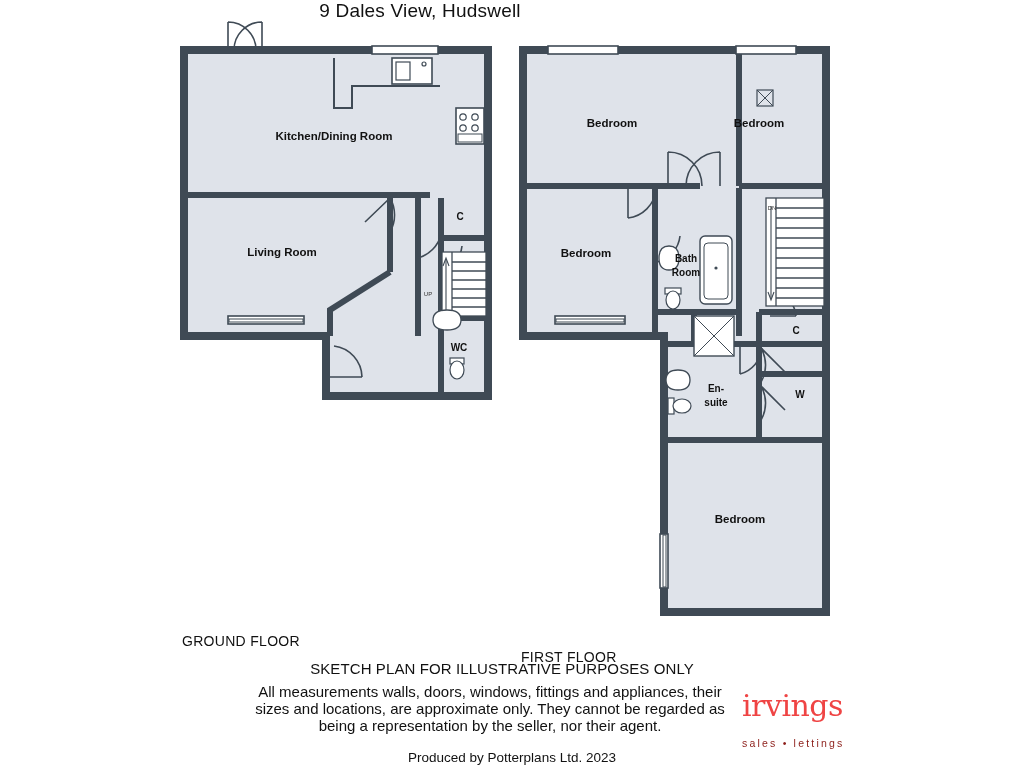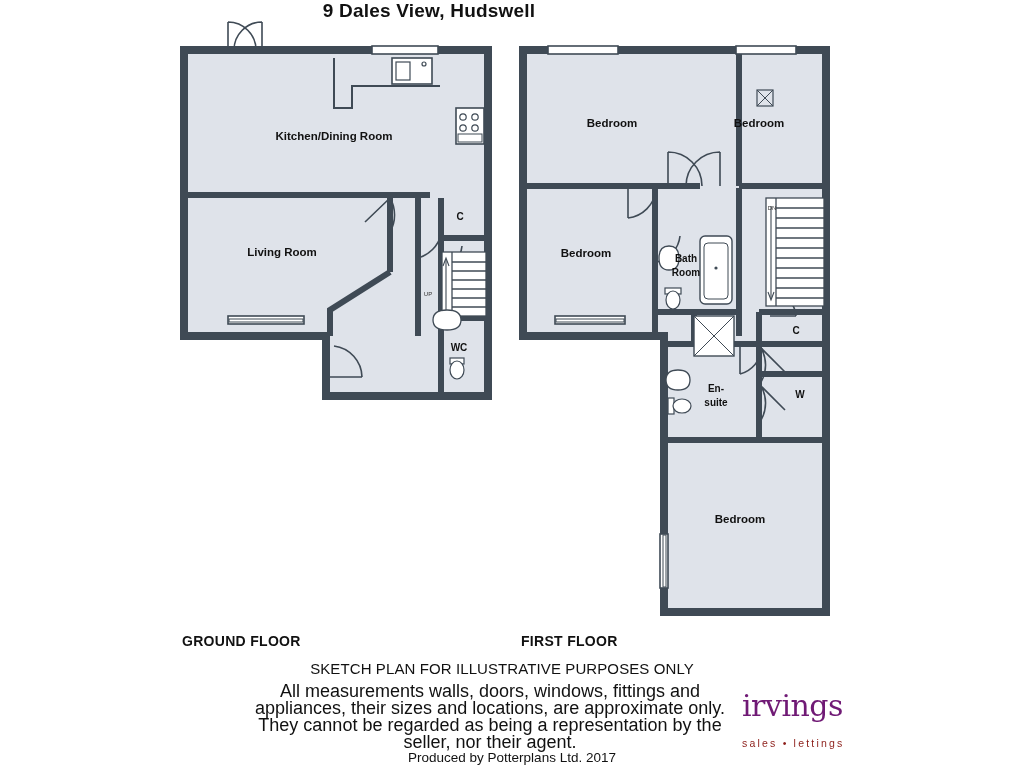--- a/index.html
+++ b/index.html
@@ -11,78 +11,78 @@
     width: 1024px;
     height: 768px;
     position: relative;
     font-family: "Liberation Sans", sans-serif;
     color: #111111;
     overflow: hidden;
   }
   #page-title {
     position: absolute;
     top: 0px;
-    left: 9px;
+    left: 0;
     width: 840px;
     text-align: center;
     font-size: 19px;
-    font-weight: bold;
+    font-weight: normal;
     letter-spacing: 0.2px;
   }
   .plan-svg {
     position: absolute;
     top: 0;
     left: 0;
   }
   .floor-label {
     position: absolute;
     font-size: 14px;
-    font-weight: bold;
+    font-weight: normal;
     letter-spacing: 0.3px;
   }
   #ground-floor-label { top: 633px; left: 182px; }
-  #first-floor-label  { top: 633px; left: 521px; }
+  #first-floor-label  { top: 649px; left: 521px; }
 
   #sketch-note {
     position: absolute;
     top: 660px;
     left: 0;
     width: 1004px;
     text-align: center;
     font-size: 15px;
     letter-spacing: 0.1px;
   }
   #disclaimer {
     position: absolute;
     top: 683px;
     left: 255px;
     width: 470px;
     text-align: center;
-    font-size: 18px;
+    font-size: 15px;
     line-height: 17px;
   }
   #produced-by {
     position: absolute;
     top: 750px;
     left: 0;
     width: 1024px;
     text-align: center;
     font-size: 13.5px;
   }
   #logo-block {
     position: absolute;
     top: 690px;
     left: 742px;
     width: 120px;
     text-align: left;
   }
   #logo-name {
     font-family: "DejaVu Serif", serif;
     font-size: 30px;
-    color: #701a75;
+    color: #ef4444;
     letter-spacing: -0.5px;
     line-height: 32px;
   }
   #logo-tagline {
     font-size: 10.5px;
     color: #8c1d18;
     letter-spacing: 2.2px;
     margin-top: 15px;
   }
   .room-label {
@@ -326,18 +326,18 @@
     <text class="small-label" x="800" y="398">W</text>
     <text class="tiny-label" x="772" y="210">DN</text>
   </g>
 </svg>
 
 <div class="floor-label" id="ground-floor-label">GROUND FLOOR</div>
 <div class="floor-label" id="first-floor-label">FIRST FLOOR</div>
 
 <div id="sketch-note">SKETCH PLAN FOR ILLUSTRATIVE PURPOSES ONLY</div>
 <div id="disclaimer">All measurements walls, doors, windows, fittings and appliances, their sizes and locations, are approximate only. They cannot be regarded as being a representation by the seller, nor their agent.</div>
-<div id="produced-by">Produced by Potterplans Ltd. 2017</div>
+<div id="produced-by">Produced by Potterplans Ltd. 2023</div>
 
 <div id="logo-block">
   <div id="logo-name">irvings</div>
   <div id="logo-tagline">sales • lettings</div>
 </div>
 
 </body></html>

